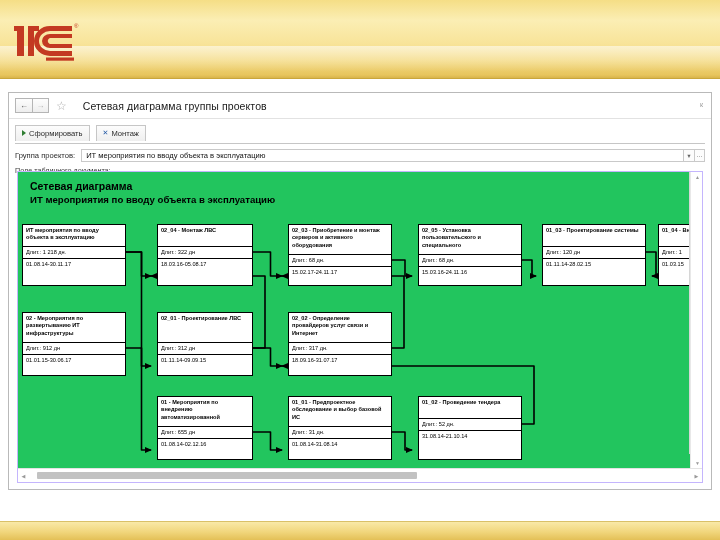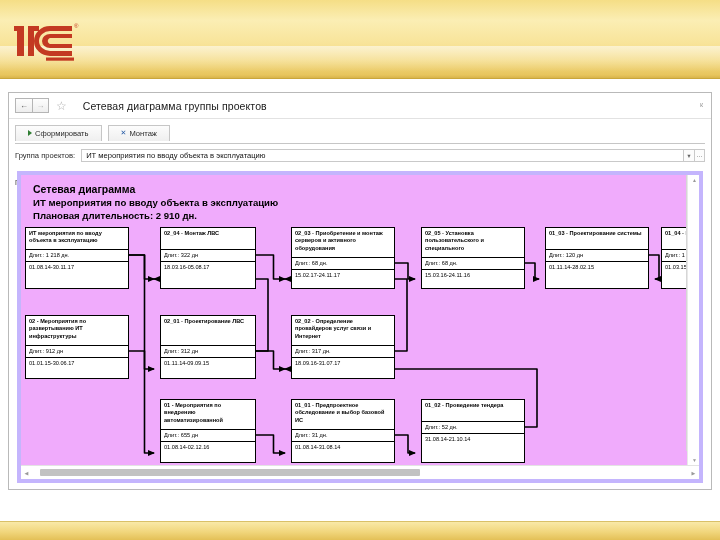--- a/index.html
+++ b/index.html
@@ -37,47 +37,47 @@
     box-sizing:border-box;
   }
   .navbtn.back{border-right:none;}
   .navbtn.fwd{color:#b3b3b3;}
   .star{margin-left:7px;font-size:12px;color:#b0b0b0;line-height:1;}
   .win-title{margin-left:16px;font-size:10.5px;color:#1a1a1a;letter-spacing:.1px;}
   .win-right{position:absolute;right:8px;top:8px;font-size:7px;color:#9a9a9a;}
   
   .cmdbar{height:24px;display:flex;align-items:center;padding:3px 6px 0 6px;box-sizing:border-box;}
   .cmdbtn{
-    height:16px;display:flex;align-items:center;gap:3px;padding:0 12px;
+    height:16px;display:flex;align-items:center;gap:3px;padding:0 6px;
     border:1px solid #c6c6c6;border-bottom:none;
     background:linear-gradient(#fcfcfc,#efefef);
     font-size:7.6px;color:#2a2a2a;box-sizing:border-box;
   }
   .cmdbtn + .cmdbtn{margin-left:6px;}
   .tri{width:0;height:0;border-left:4px solid #2f7d32;border-top:3px solid transparent;border-bottom:3px solid transparent;}
   .xm{font-size:7px;color:#2b5fa8;font-weight:bold;}
   .cmd-underline{height:1px;background:#c6c6c6;margin:0 6px;}
   
-  .fieldrow{display:flex;align-items:center;padding:5px 6px 12px 6px;font-size:7.6px;color:#2a2a2a;}
+  .fieldrow{display:flex;align-items:center;padding:5px 6px 0 6px;font-size:7.6px;color:#2a2a2a;}
   .fieldlabel{white-space:nowrap;margin-right:6px;}
   .fieldwrap{flex:1;display:flex;align-items:stretch;height:13px;}
   .fieldinput{
     flex:1;border:1px solid #c9c9c9;border-right:none;background:#fff;
     font-size:7.6px;color:#111;display:flex;align-items:center;padding-left:4px;box-sizing:border-box;
   }
   .fieldarrow,.fieldpick{
     width:11px;border:1px solid #c9c9c9;background:#fcfcfc;
     display:flex;align-items:center;justify-content:center;font-size:5.5px;color:#666;box-sizing:border-box;
   }
   .fieldarrow{border-right:none;}
   .subcaption{padding:4px 6px 2px 6px;font-size:7.2px;color:#3a3a3a;}
   
   .sheet-outer{
     position:absolute;left:8px;top:78px;right:8px;bottom:6px;
-    border:4px solid #c4b5fd;background:#f0abfc;box-sizing:border-box;overflow:hidden;
+    border:1px solid #c4b5fd;background:#22c55e;box-sizing:border-box;overflow:hidden;
   }
   .sheet-inner{position:absolute;left:0;top:0;right:0;bottom:14px;overflow:hidden;}
   .doc-head{position:absolute;left:12px;top:8px;}
   .doc-h1{font-size:10.5px;font-weight:bold;color:#000;line-height:13px;}
   .doc-h2{font-size:9.6px;font-weight:bold;color:#000;line-height:13px;}
   .doc-h3{font-size:9.6px;font-weight:bold;color:#000;line-height:13px;}
   
   .canvas{position:absolute;left:0;top:52px;width:700px;height:260px;}
   .node{position:absolute;border:1px solid #000;background:#fff;box-sizing:border-box;}
   .node .n-title{
@@ -163,21 +163,20 @@
   </div>
 
   <div class="subcaption">Поле табличного документа:</div>
 
   <div class="sheet-outer">
     <div class="sheet-inner">
 
       <div class="doc-head">
         <div class="doc-h1">Сетевая диаграмма</div>
         <div class="doc-h2">ИТ мероприятия по вводу объекта в эксплуатацию</div>
-        <div class="doc-h3">Плановая длительность: 2 910 дн.</div>
       </div>
 
       <div class="canvas">
         <svg class="links" id="edge-layer" viewBox="0 0 700 260">
           <defs>
             <marker id="ah" markerWidth="7" markerHeight="7" refX="6" refY="3" orient="auto" markerUnits="userSpaceOnUse">
               <path d="M0,0 L7,3 L0,6 z" fill="#000"></path>
             </marker>
           </defs>
           <g id="edge-group" stroke="#000" stroke-width="1.6" fill="none">

